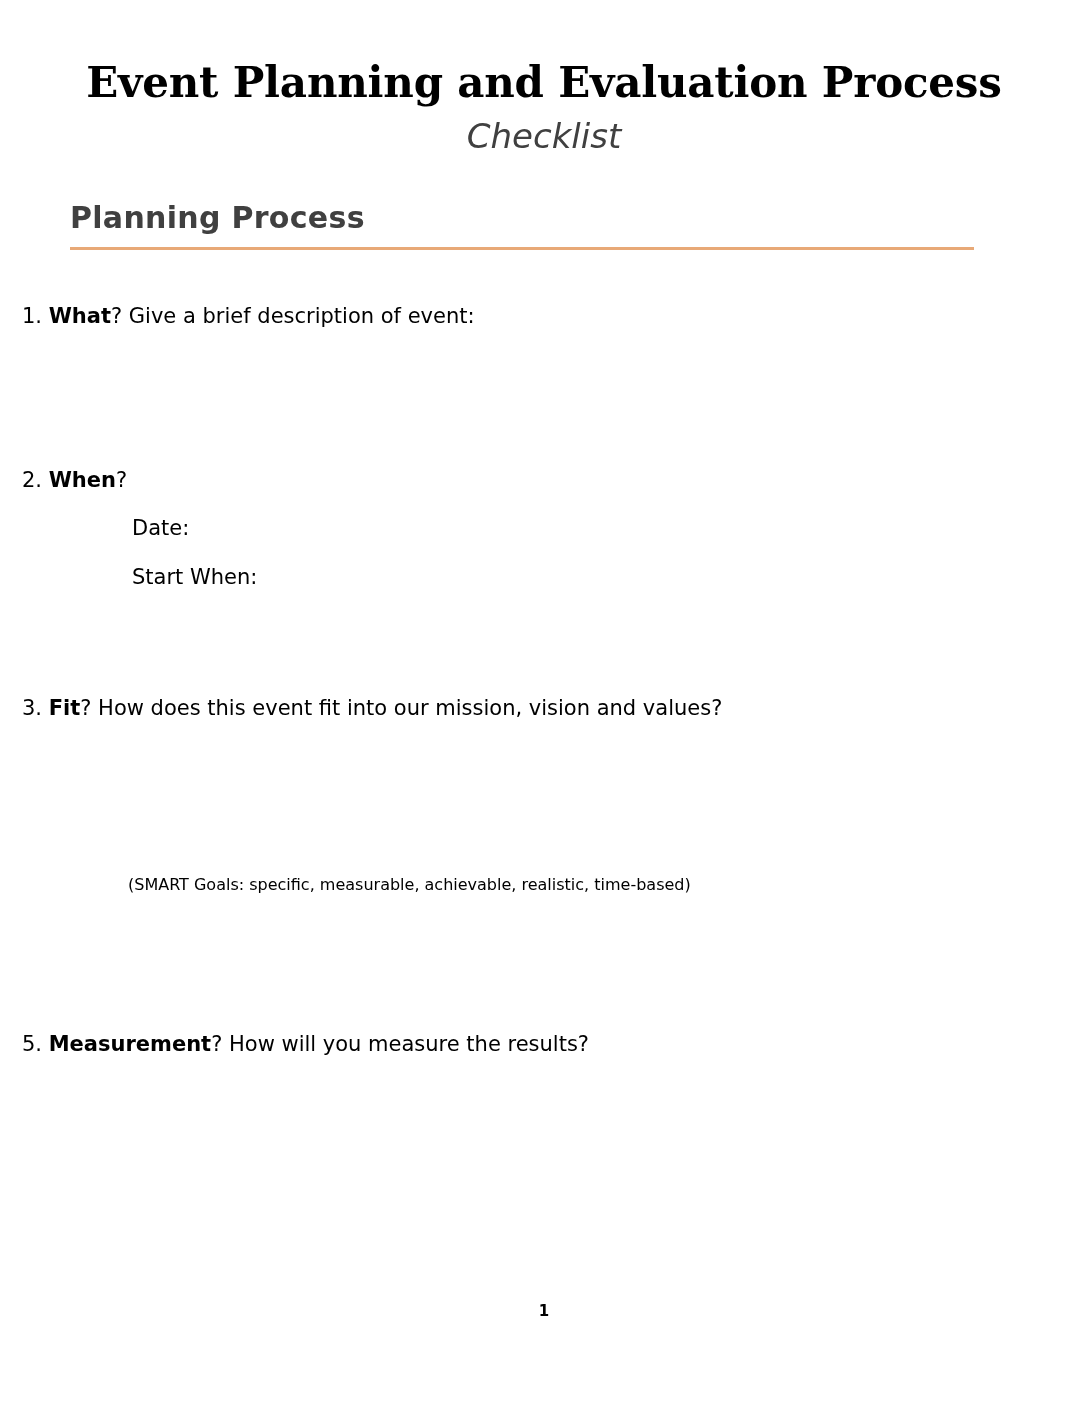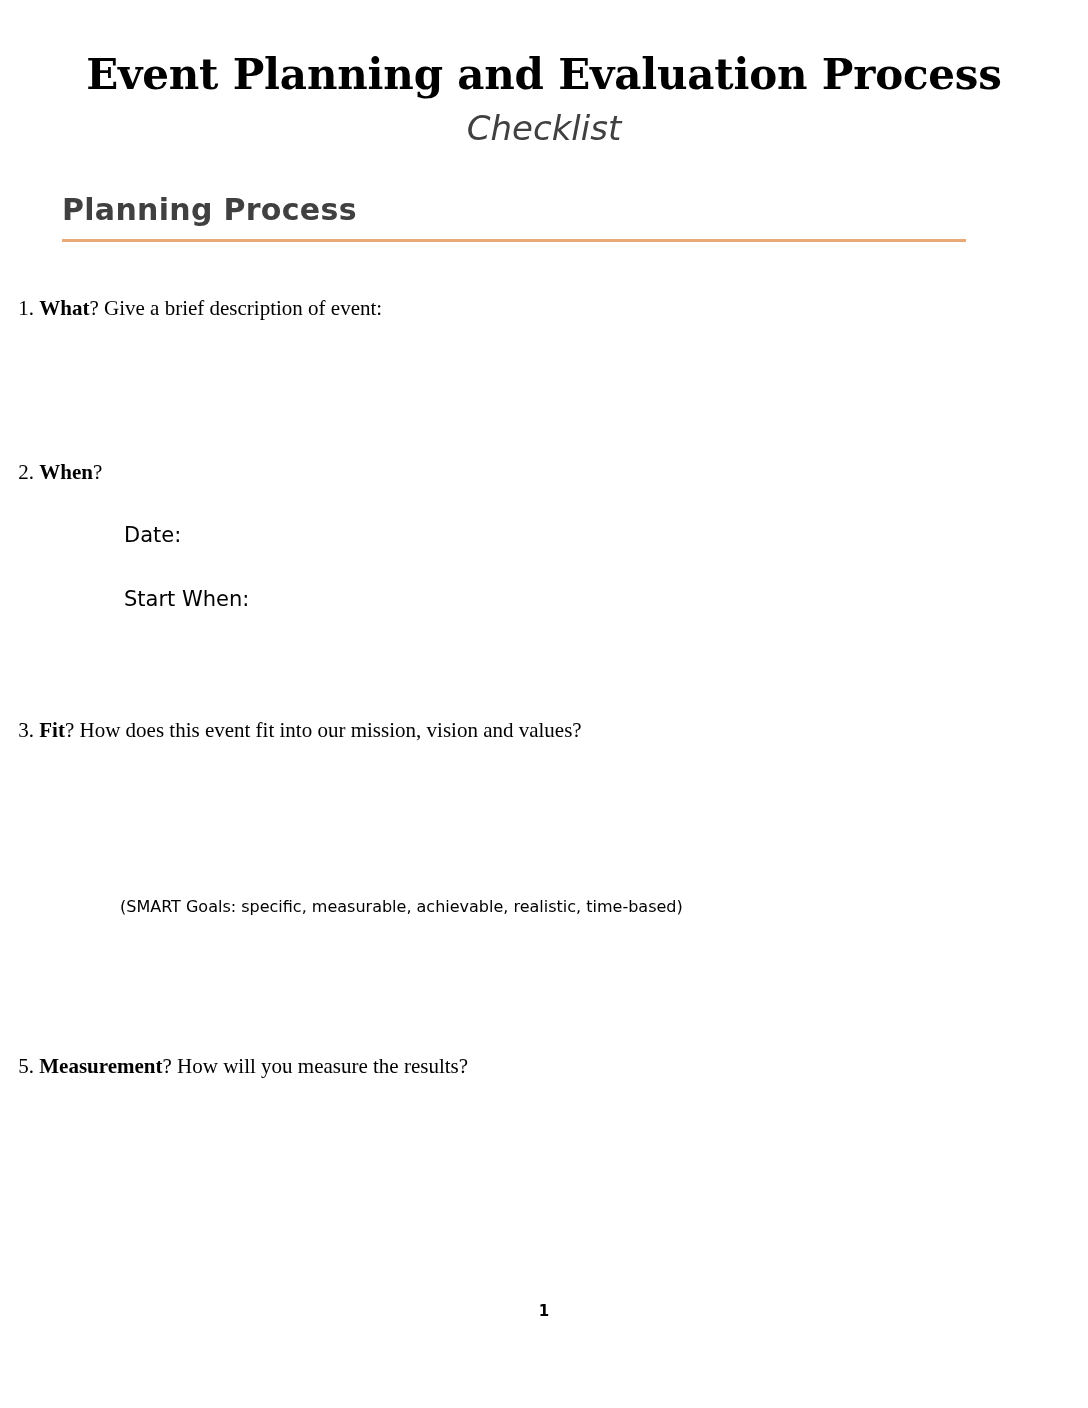--- a/index.html
+++ b/index.html
@@ -13,21 +13,21 @@
     font-family: "DejaVu Sans", sans-serif;
     color: #000000;
     position: relative;
     overflow: hidden;
   }
   .page {
     position: relative;
     width: 1088px;
     height: 1408px;
     box-sizing: border-box;
-    padding: 0;
+    padding: 8px;
   }
   .doc-title {
     text-align: center;
     font-family: "DejaVu Serif", serif;
     font-weight: bold;
     font-size: 42px;
     letter-spacing: -0.2px;
     margin: 0;
     padding-top: 52px;
     line-height: 1.1;
@@ -64,36 +64,34 @@
     padding: 0;
   }
   li.item {
     position: relative;
     padding-left: 0;
   }
   .item-line {
     font-size: 21px;
     line-height: 1.35;
     white-space: nowrap;
-    font-family: Liberation Serif, serif;
   }
   .num {
     display: inline-block;
     width: 34px;
     text-align: right;
     font-size: 21px;
   }
   .lead {
     font-weight: bold;
   }
   .sub-field {
     font-size: 21px;
     line-height: 1.0;
     padding-left: 124px;
-    margin-top: 15px;
   }
   .note {
     font-size: 16px;
     padding-left: 120px;
   }
   .body-block {
     padding-left: 62px;
   }
   .gap-big { height: 78px; }
   .gap-mid { height: 52px; }

